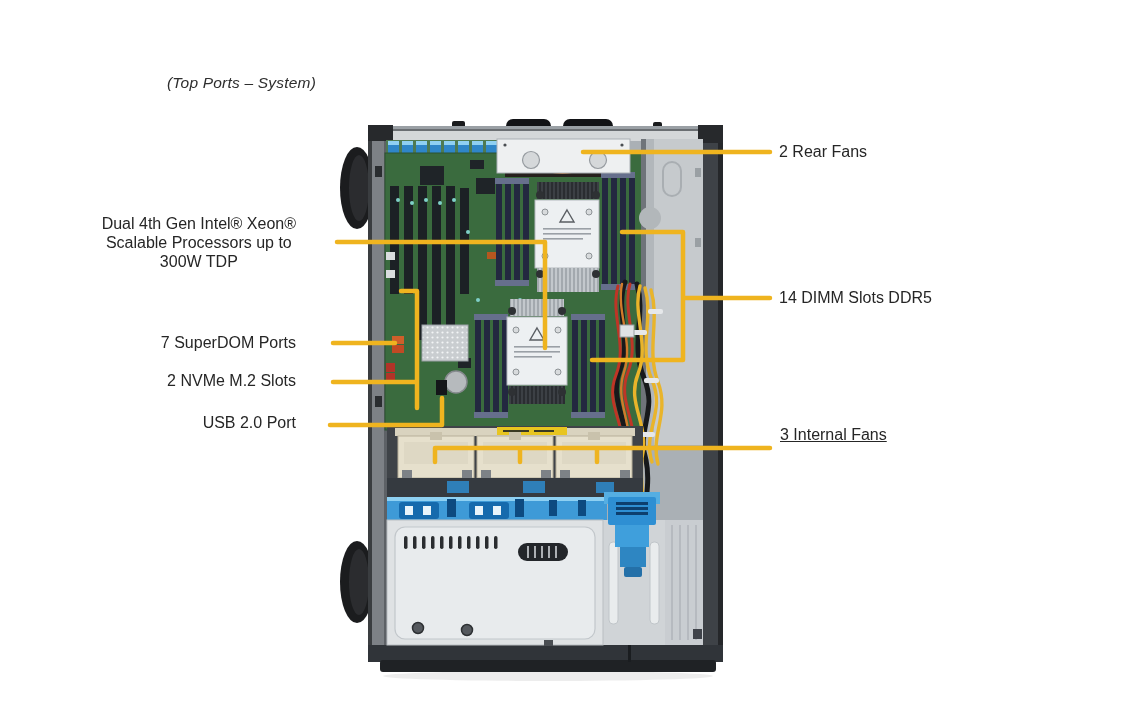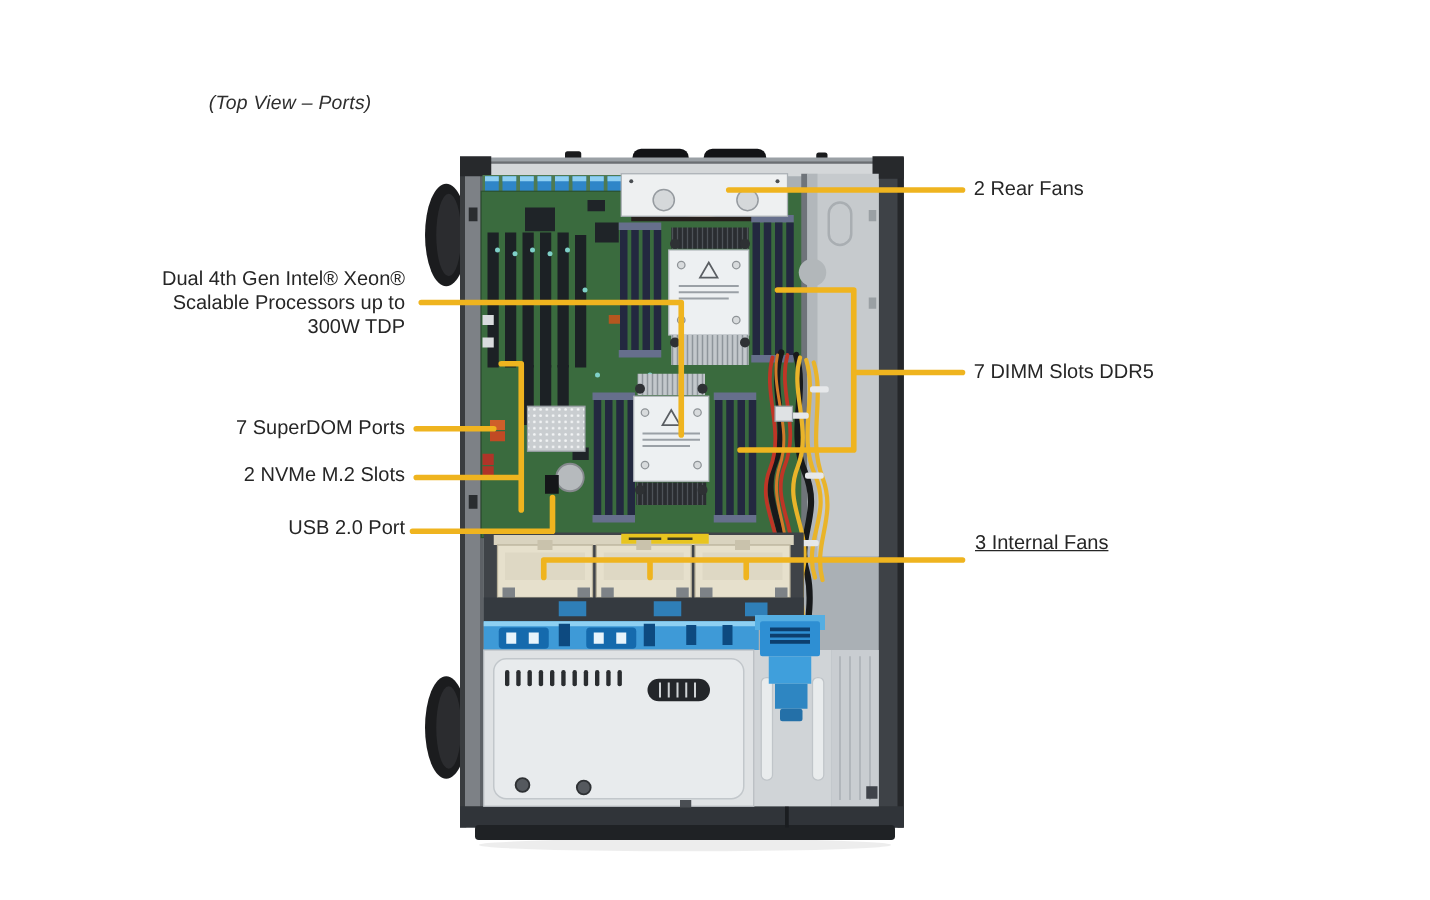--- a/index.html
+++ b/index.html
@@ -11,21 +11,21 @@
   }
   #figure-svg{position:absolute;left:0;top:0;}
   .fig-title{
     position:absolute;left:167px;top:74px;
     font-size:15.5px;font-style:italic;color:#2e2e2e;letter-spacing:.2px;
   }
   .callout-label{
     position:absolute;font-size:16px;line-height:19px;color:#262626;
     white-space:pre-line;
   }
-  .label-left{right:820px;text-align:right;}
+  .label-left{right:848px;text-align:center;}
   .label-right{left:779px;text-align:right;}
   #lbl-cpu{top:214px;}
   #lbl-superdom{top:333px;}
   #lbl-nvme{top:371px;margin-left:17px;}
   #lbl-usb{top:413px;}
   #lbl-rearfans{top:142px;}
   #lbl-dimm{top:288px;}
   #lbl-intfans{top:425px;left:780px;text-decoration:underline;}
 </style>
 </head>
@@ -371,26 +371,26 @@
       <path d="M583,152 H770"></path>
       <path d="M337,242 H545 V348"></path>
       <path d="M622,232 H683 V360 H592 M683,298 H770"></path>
       <path d="M333,343 H395"></path>
       <path d="M401,291 H417 V408 M417,382 H333"></path>
       <path d="M330,425 H442 V398"></path>
       <path d="M435,462 V448 H770 M520,448 V462 M597,448 V462"></path>
     </g>
   </svg>
 
-  <div class="fig-title">(Top View – Ports)</div>
+  <div class="fig-title">(Top Ports – System)</div>
 
   <div id="lbl-cpu" class="callout-label label-left">Dual 4th Gen Intel® Xeon®
 Scalable Processors up to
 300W TDP</div>
   <div id="lbl-superdom" class="callout-label label-left">7 SuperDOM Ports</div>
   <div id="lbl-nvme" class="callout-label label-left">2 NVMe M.2 Slots</div>
   <div id="lbl-usb" class="callout-label label-left">USB 2.0 Port</div>
 
   <div id="lbl-rearfans" class="callout-label label-right">2 Rear Fans</div>
-  <div id="lbl-dimm" class="callout-label label-right">7 DIMM Slots DDR5</div>
+  <div id="lbl-dimm" class="callout-label label-right">14 DIMM Slots DDR5</div>
   <div id="lbl-intfans" class="callout-label label-right">3 Internal  Fans</div>
 
 </div>
 
 </body></html>

